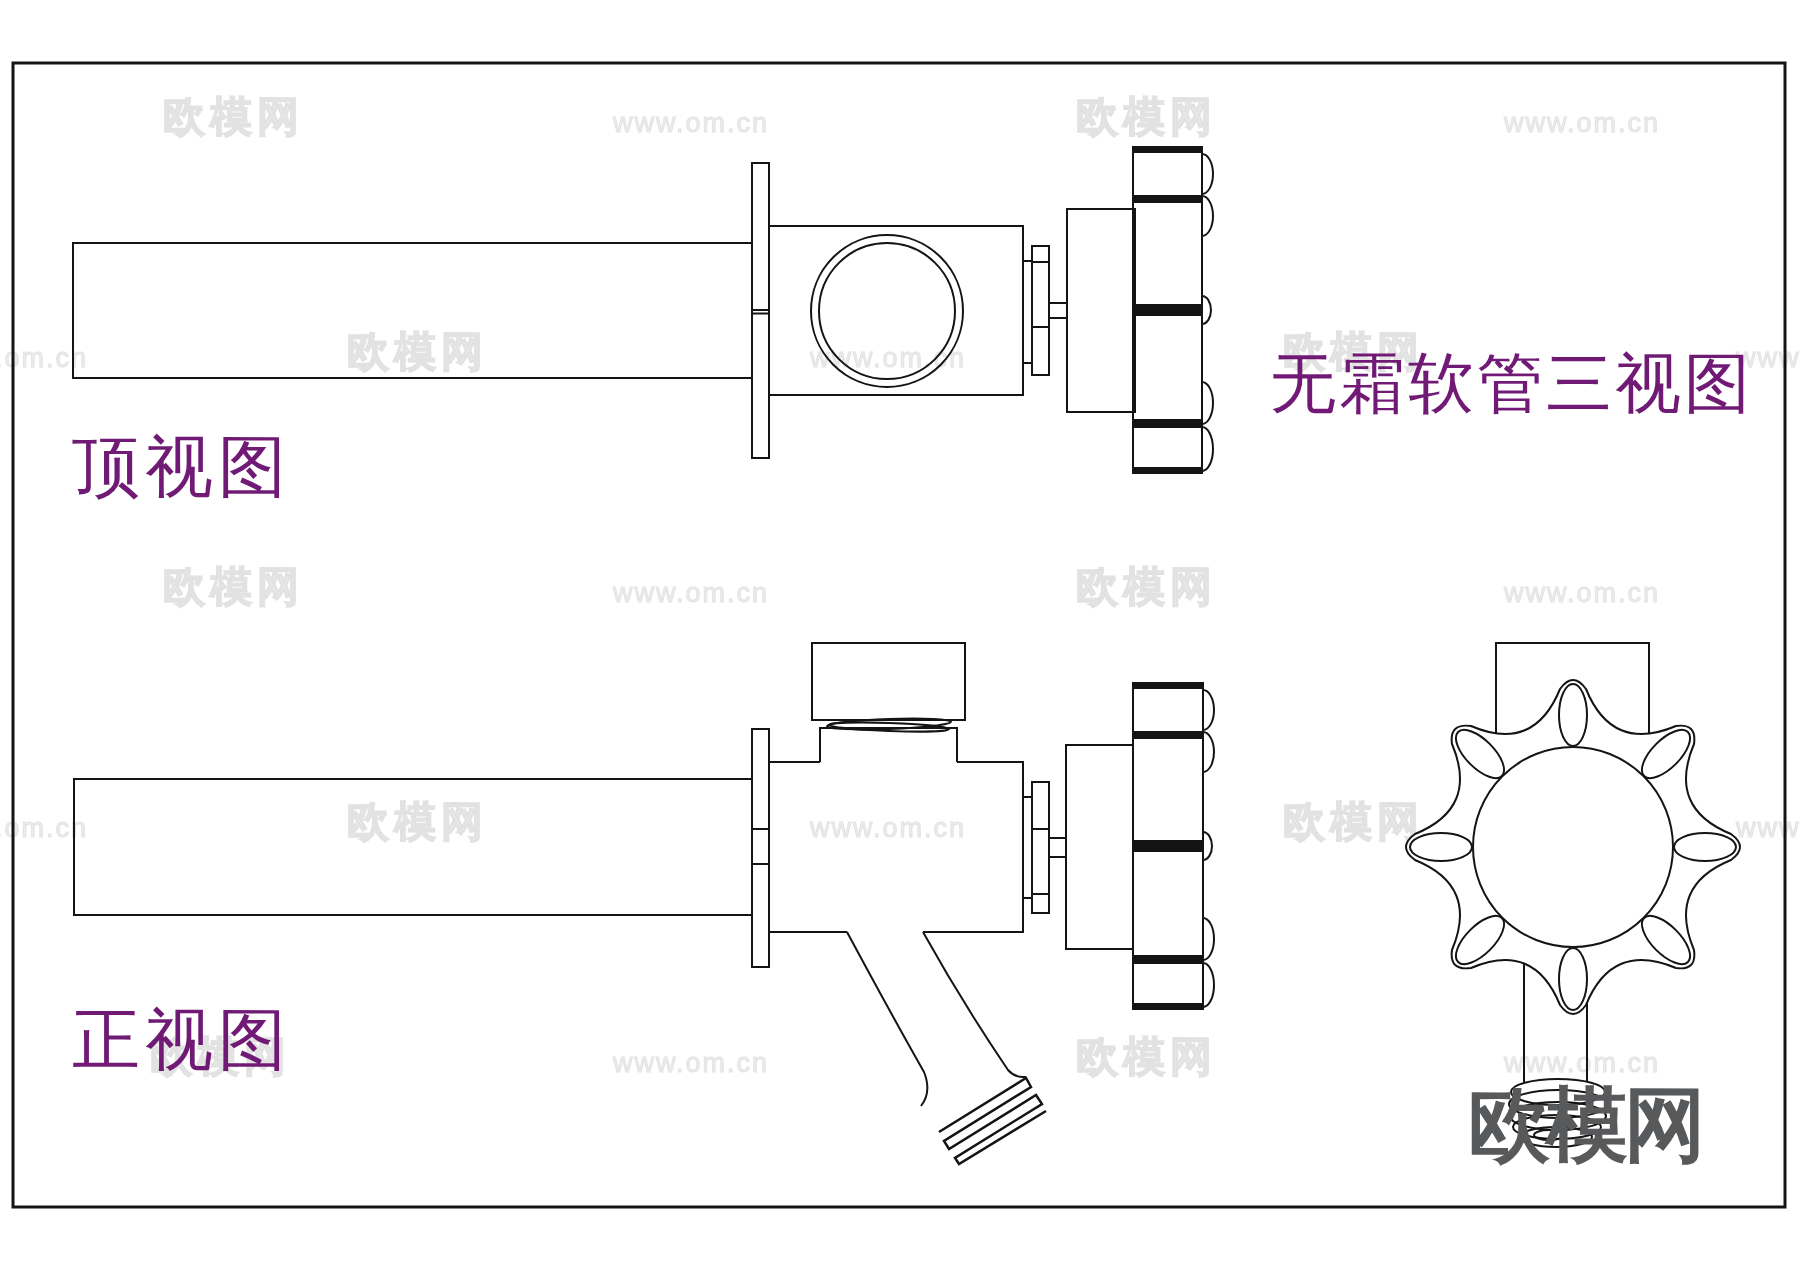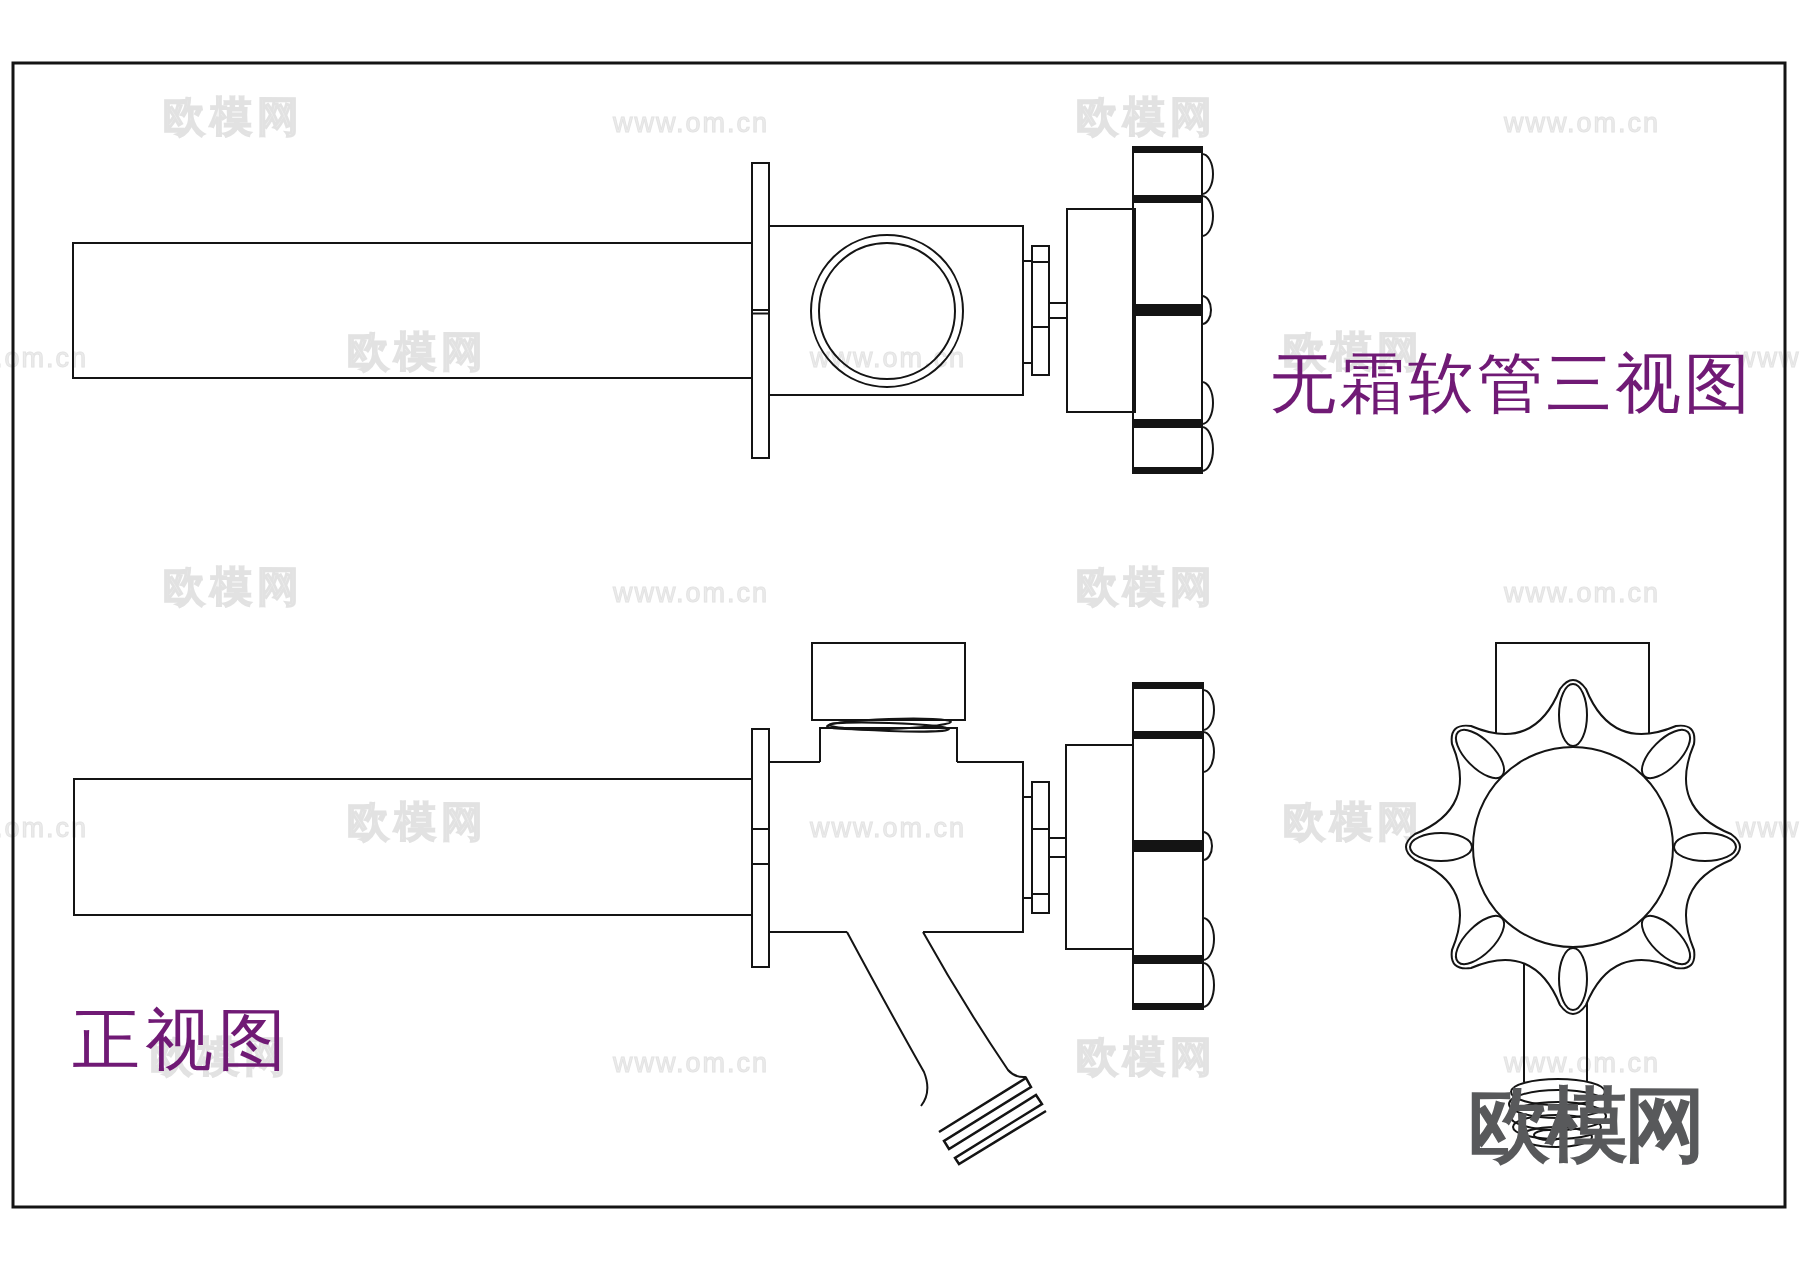--- a/index.html
+++ b/index.html
@@ -129,15 +129,16 @@
         <ellipse cx="1558" cy="1104" rx="49" ry="14" class="ln"></ellipse>
         <ellipse cx="1558" cy="1116" rx="48" ry="14" class="ln"></ellipse>
         <ellipse cx="1557" cy="1127" rx="44" ry="12" class="ln"></ellipse>
         <ellipse cx="1556" cy="1137" rx="36" ry="10" class="ln"></ellipse>
         <ellipse cx="1549" cy="1135" rx="15" ry="5" class="ln"></ellipse>
       </g>
     </g>
   </svg>
 
   <div class="cad-label drawing-title" style="left:1270px;top:348px;">无霜软管三视图</div>
+  <div class="cad-label view-label" style="left:72px;top:431px;">顶视图</div>
   <div class="cad-label view-label" style="left:72px;top:1004px;">正视图</div>
   <div class="brand-logo" style="left:1468px;top:1084px;">欧模网</div>
 </div>
 
 </body></html>

